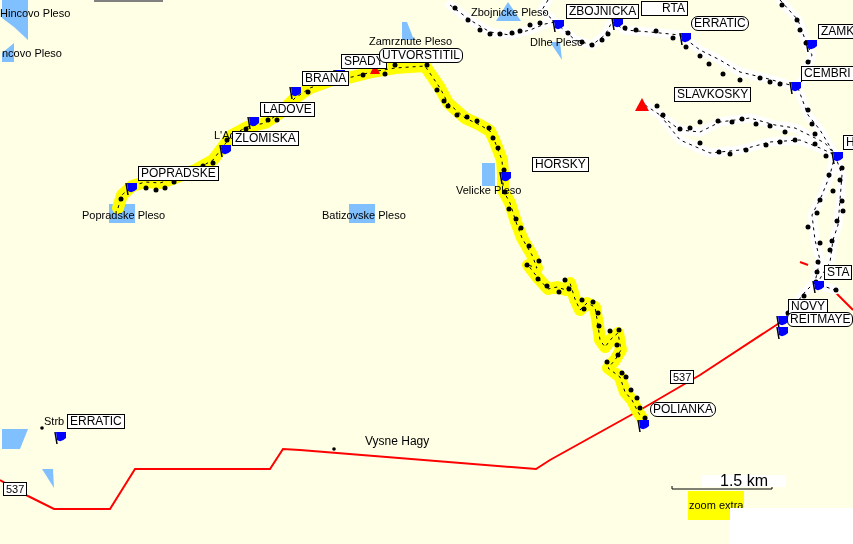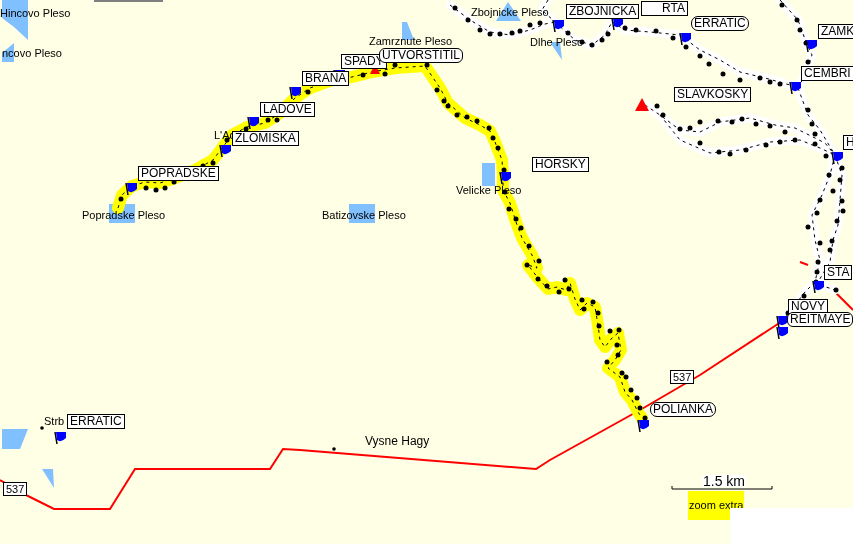--- a/index.html
+++ b/index.html
@@ -1,21 +1,21 @@
 <!DOCTYPE html>
 <html><head>
 <meta charset="utf-8">
 <style>
   html, body { margin: 0; padding: 0; }
   body { width: 853px; height: 544px; overflow: hidden; background: #ffffe6; position: relative; font-family: "Liberation Sans", sans-serif; }
   #map { position: absolute; left: 0; top: 0; width: 853px; height: 544px; }
   .lbl { position: absolute; font-size: 11px; color: #000; white-space: nowrap; line-height: 12px; }
   .wp { position: absolute; font-size: 12px; line-height: 13px; background: #fff; border: 1px solid #000; padding: 0 2px; color: #000; white-space: nowrap; text-align: center; }
   .road { position: absolute; font-size: 11px; line-height: 12px; background: #fff; border: 1px solid #000; padding: 0 2px; }
-  .scale-text { position: absolute; font-size: 14px; background: #fff; line-height: 12px; padding: 0 1px; }
+  .scale-text { position: absolute; font-size: 16px; background: #fff; line-height: 12px; padding: 0 18px; }
   .zoom-text { position: absolute; font-size: 11px; background: #ffff00; line-height: 13px; padding: 8px 1px; }
   .blank-corner { position: absolute; left: 730px; top: 508px; width: 123px; height: 36px; background: #ffffff; }
   .topbar { position: absolute; left: 94px; top: 0; width: 69px; height: 2px; background: #808080; }
 </style>
 </head>
 <body>
 
 <div class="topbar"></div>
 
 <svg id="map" viewBox="0 0 853 544" xmlns="http://www.w3.org/2000/svg">

